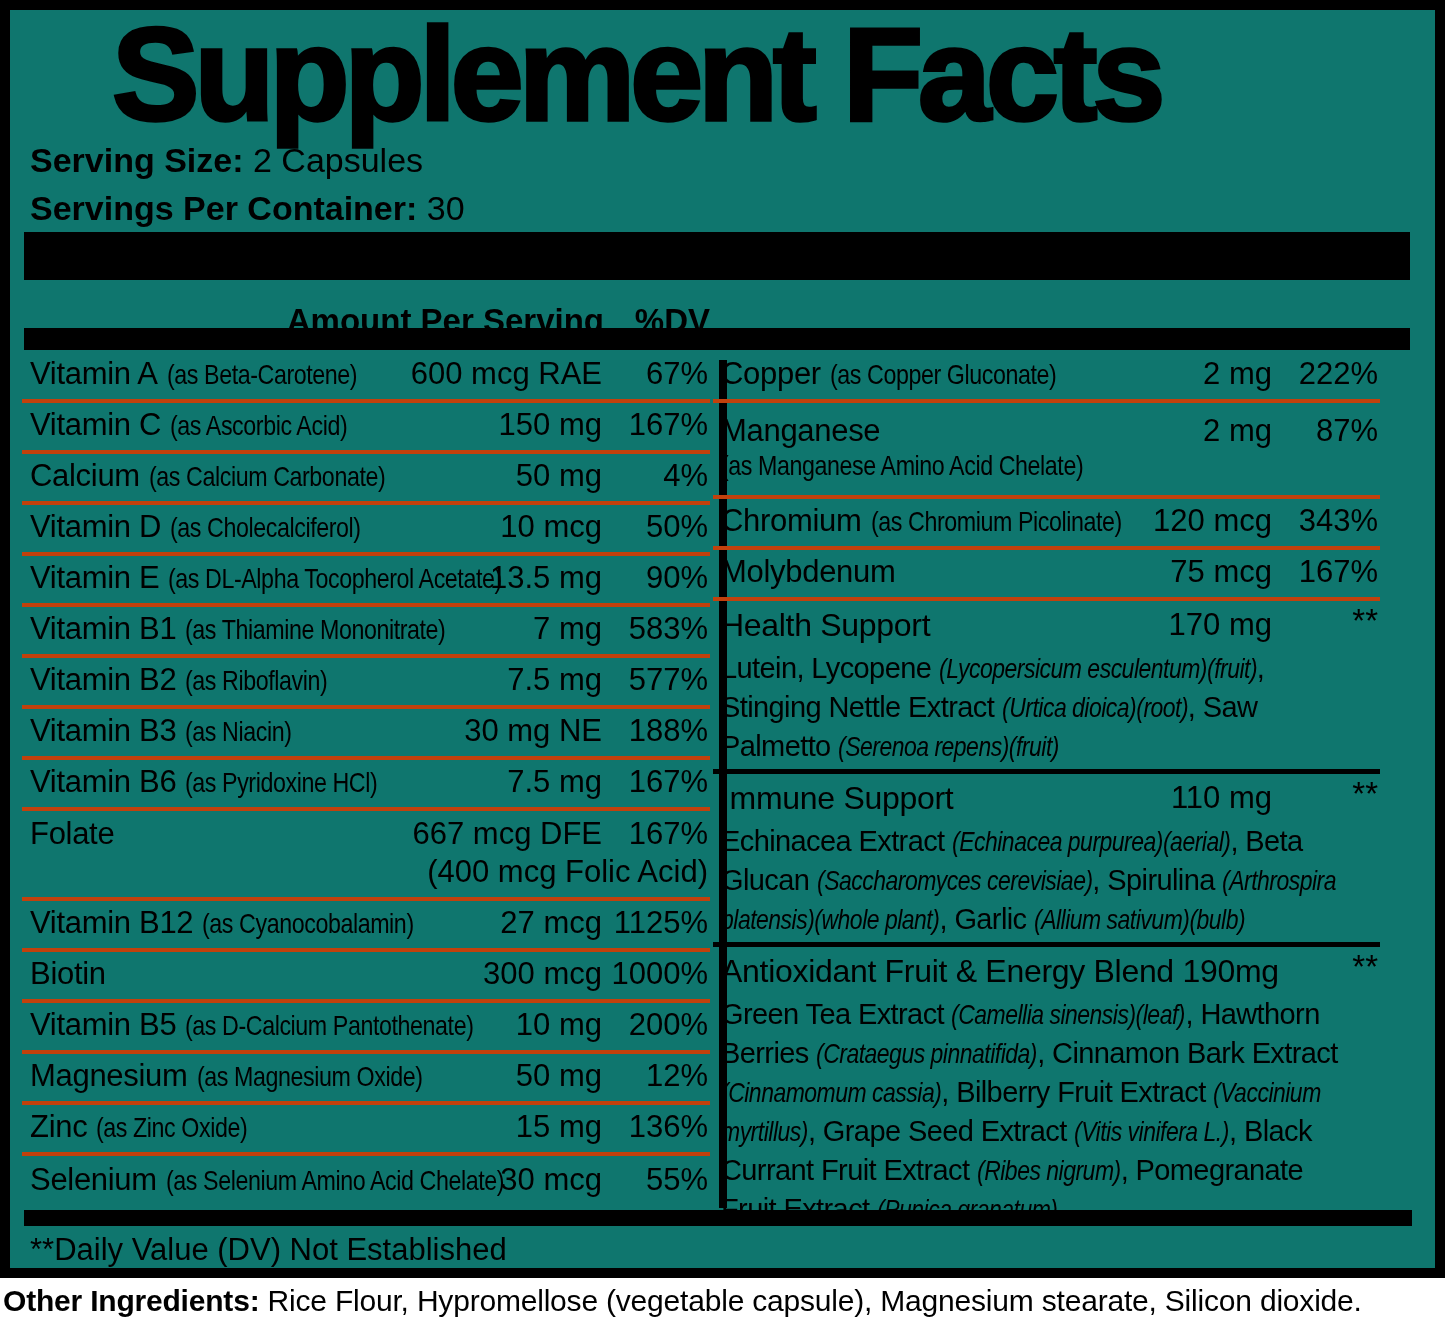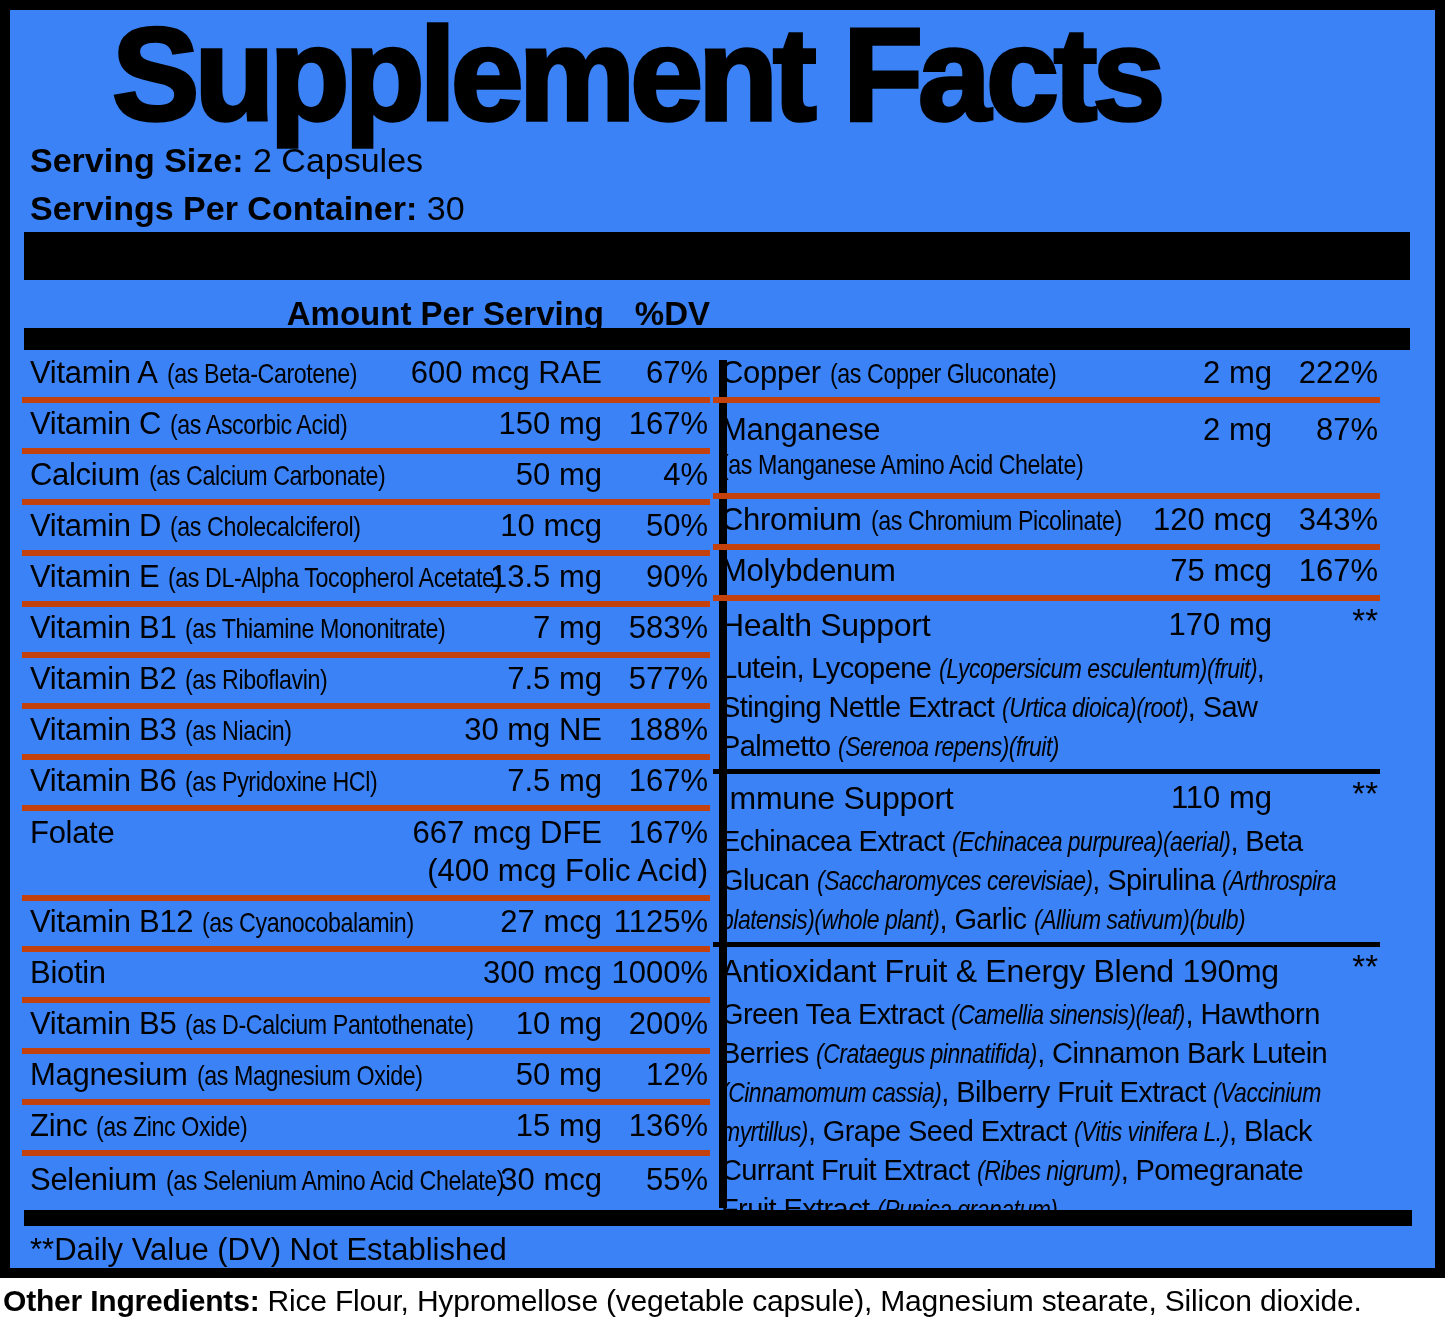--- a/index.html
+++ b/index.html
@@ -1,40 +1,40 @@
 <!DOCTYPE html>
 <html><head>
 <meta charset="utf-8">
 <style>
   html,body{margin:0;padding:0;background:#fff;}
   .sheet{position:relative;width:1445px;height:1321px;background:#fff;color:#000;
          font-family:"Liberation Sans",sans-serif;overflow:hidden;}
   .label{position:absolute;left:0;top:0;width:1445px;height:1278px;
-         border:10px solid #000;box-sizing:border-box;background:#3b82f6;text-decoration:underline;}
+         border:10px solid #000;box-sizing:border-box;background:#0f766e;text-decoration:underline;}
   .title{position:absolute;top:-2px;left:102px;font-size:131px;font-weight:900;
          letter-spacing:-5px;line-height:1.02;white-space:nowrap;
          -webkit-text-stroke:3.5px #000;}
   .sline{position:absolute;left:20px;font-size:34px;white-space:nowrap;}
   .s1{top:131px;}
   .s2{top:179px;}
   .b{font-weight:bold;}
   .bar{position:absolute;left:14px;width:1386px;background:#000;}
   .bar1{top:222px;height:48px;}
   .bar2{top:318px;height:22px;}
   .bar3{top:1200px;height:16px;width:1388px;}
-  .hdr{position:absolute;top:284px;left:12px;width:688px;height:40px;
+  .hdr{position:absolute;top:291px;left:12px;width:688px;height:40px;
        display:flex;align-items:center;font-weight:bold;font-size:33px;padding-right:0;}
   .hdr .sp{flex:1;}
   .hdr .hamt{white-space:nowrap;}
   .hdr .hdv{width:106px;text-align:right;white-space:nowrap;}
   .col{position:absolute;top:342px;}
   .leftcol{left:12px;width:688px;}
   .rightcol{left:703px;width:667px;}
   .vdiv{position:absolute;left:709px;top:350px;width:8px;height:848px;background:#000;}
-  .lrow{display:flex;align-items:center;height:51px;border-bottom:6px solid #c2410c;
+  .lrow{display:flex;align-items:center;height:51px;border-bottom:4px solid #c2410c;
         box-sizing:border-box;padding:0 2px 3px 8px;}
   .lrow.noline{border-bottom:none;}
   .lrow.tall{height:90px;flex-direction:column;align-items:stretch;justify-content:center;}
   .l1{display:flex;align-items:center;width:100%;}
   .l2r{text-align:right;font-size:31px;margin-top:2px;white-space:nowrap;}
   .l2l{text-align:left;font-size:29px;margin-top:0;white-space:nowrap;}
   .cellname{flex:1;white-space:nowrap;min-width:0;}
   .nm{font-size:31px;letter-spacing:-0.3px;}
   .cond{display:inline-block;font-size:28px;margin-left:9px;letter-spacing:-0.5px;
         transform:scaleX(0.83);transform-origin:0 60%;}
@@ -238,21 +238,21 @@
           <div class="bline"><span>Echinacea Extract </span><span class="lat" style="margin-right: -61.2px;">(Echinacea purpurea)(aerial)</span><span>, Beta</span></div>
           <div class="bline"><span>Glucan </span><span class="lat" style="margin-right: -60.48px;">(Saccharomyces cerevisiae)</span><span>, Spirulina </span><span class="lat" style="margin-right: -25.02px;">(Arthrospira</span></div>
           <div class="bline"><span class="lat" style="margin-right: -47.88px;">platensis)(whole plant)</span><span>, Garlic </span><span class="lat" style="margin-right: -46.44px;">(Allium sativum)(bulb)</span></div>
         </div>
         <div class="blend noline">
           <div class="brow">
             <span class="cellname"><span class="nm">Antioxidant Fruit &amp; Energy Blend 190mg</span></span>
             <span class="dv"><span class="star">**</span></span>
           </div>
           <div class="bline"><span>Green Tea Extract </span><span class="lat" style="margin-right: -51.3px;">(Camellia sinensis)(leaf)</span><span>, Hawthorn</span></div>
-          <div class="bline"><span>Berries </span><span class="lat" style="margin-right: -48.42px;">(Crataegus pinnatifida)</span><span>, Cinnamon Bark Lutein</span></div>
+          <div class="bline"><span>Berries </span><span class="lat" style="margin-right: -48.42px;">(Crataegus pinnatifida)</span><span>, Cinnamon Bark Extract</span></div>
           <div class="bline"><span class="lat" style="margin-right: -48.42px;">(Cinnamomum cassia)</span><span>, Bilberry Fruit Extract </span><span class="lat" style="margin-right: -23.58px;">(Vaccinium</span></div>
           <div class="bline"><span class="lat" style="margin-right: -19.08px;">myrtillus)</span><span>, Grape Seed Extract </span><span class="lat" style="margin-right: -34.02px;">(Vitis vinifera L.)</span><span>, Black</span></div>
           <div class="bline"><span>Currant Fruit Extract </span><span class="lat" style="margin-right: -31.5px;">(Ribes nigrum)</span><span>, Pomegranate</span></div>
           <div class="bline"><span>Fruit Extract </span><span class="lat" style="margin-right: -39.6px;">(Punica granatum)</span></div>
         </div>
       </div>
 
     <div class="bar bar3"></div>
     <div class="footnote">**Daily Value (DV) Not Established</div>
   </div>

